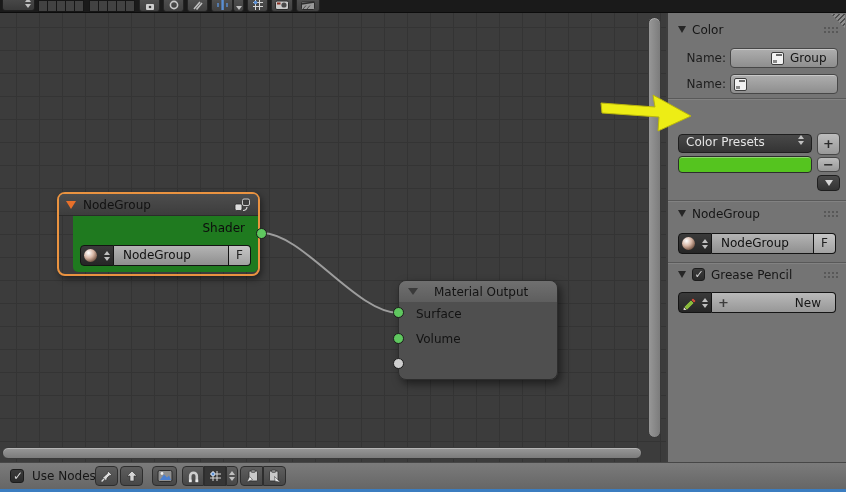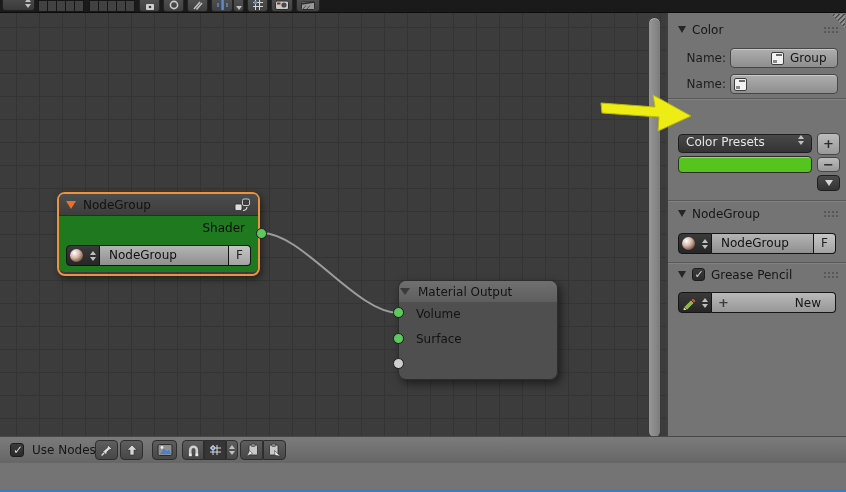--- a/index.html
+++ b/index.html
@@ -52,21 +52,21 @@
   .lit-field { flex:1; background:linear-gradient(#b4b4b4,#8f8f8f); border:1px solid #141414; border-left:none;
                color:#101010; font-size:12px; line-height:19px; padding-left:9px; overflow:hidden; }
   .f-btn { width:22px; background:linear-gradient(#c6c6c6,#a2a2a2); border:1px solid #141414; border-left:none;
            border-radius:0 4px 4px 0; text-align:center; line-height:19px; font-size:12px; color:#222; }
 
   
   .node-mo { position:absolute; left:398px; top:267px; width:160px; height:100px;
              background:rgba(80,80,80,.96); border:1px solid #2d2d2d; border-radius:8px;
              box-shadow:3px 4px 8px rgba(0,0,0,.5); }
   .mo-header { height:21px; background:linear-gradient(#707070,#5e5e5e); border-radius:7px 7px 0 0;
-               display:flex; align-items:center; gap:8px; padding:0 1px; }
+               display:flex; align-items:center; gap:16px; padding:0 9px; }
   .mo-title { font-size:12px; color:#141414; }
   .mo-row { height:25px; line-height:25px; padding-left:17px; font-size:12px; color:#131313; }
 
   .socket { position:absolute; width:11px; height:11px; border-radius:50%; border:1px solid #1c1c1c; }
 
   
   .vthumb { position:absolute; left:648px; top:4px; width:13px; height:421px;
             background:linear-gradient(90deg,#979797,#7c7c7c); border:1px solid #393939; border-radius:7px;
             box-shadow:inset 0 1px 0 rgba(255,255,255,.3); }
   .hthumb { position:absolute; left:2px; top:434px; width:640px; height:12px;
@@ -119,21 +119,21 @@
   .gp-new { flex:1; background:linear-gradient(#b9b9b9,#979797); border:1px solid #141414; border-left:none;
             border-radius:0 4px 4px 0; display:flex; align-items:center; font-size:12px; color:#161616; }
   .gp-new .plus { margin-left:6px; font-size:13px; font-weight:bold; color:#3c3c3c; }
   .gp-new .lbl { flex:1; text-align:right; margin-right:14px; }
   .wide-btn { position:absolute; left:10px; right:10px; top:306px; height:19px;
               background:linear-gradient(#b9b9b9,#979797); border:1px solid #4a4a4a; border-radius:4px;
               text-align:center; line-height:18px; font-size:12px; color:#161616;
               box-shadow:inset 0 1px 0 rgba(255,255,255,.3); }
 
   
-  .footer { position:absolute; left:0; top:436px; width:846px; height:27px;
+  .footer { position:absolute; left:0; top:462px; width:846px; height:27px;
             background:linear-gradient(#7b7b7b,#666666); border-top:1px solid #474747; z-index:3; }
   .footer .chk { position:absolute; left:10px; top:6px; width:14px; height:14px; }
   .footer .chk.on::after { left:2px; top:-1px; font-size:12px; }
   .use-nodes-lbl { position:absolute; left:32px; top:0; line-height:26px; font-size:12px; color:#161616; }
   .fbtn { position:absolute; top:3px; height:20px; background:linear-gradient(#5e5e5e,#474747);
           border:1px solid #2e2e2e; border-radius:4px; display:flex; align-items:center; justify-content:center; }
   .fbtn.pressed { background:#363636; }
 
   .bluebar { position:absolute; left:0; top:489px; width:846px; height:3px; background:#3b7dc0; z-index:7; }
 
@@ -224,21 +224,21 @@
     <div class="node-group">
       <div class="ng-header">
         <span class="tri-down-orange"></span>
         <span class="ng-title">NodeGroup</span>
         <svg class="group-icon" width="17" height="14">
           <rect x="1" y="6" width="7" height="6.5" rx="1.5" fill="#dcdcdc" stroke="#2a2a2a" stroke-width="0.8"></rect>
           <rect x="8.5" y="1" width="7" height="6.5" rx="1.5" fill="#3c3c3c" stroke="#d8d8d8" stroke-width="0.9"></rect>
           <path d="M13 9 A4 4 0 0 1 9 12.5" fill="none" stroke="#d8d8d8" stroke-width="1.2"></path>
         </svg>
       </div>
-      <div class="ng-body" style="background-color: rgb(31, 122, 31);">
+      <div class="ng-body" style="background-color: rgb(31, 122, 31); margin-left: 14px;">
         <div class="shader-label">Shader</div>
         <div class="ng-row">
           <div class="dd-dark">
             <span class="sphere"></span>
             <span class="updown">
                 <i class="u"></i>
                 <i class="d"></i>
               </span>
           </div>
           <div class="lit-field">NodeGroup</div>
@@ -246,22 +246,22 @@
         </div>
       </div>
     </div>
     <div class="socket" style="left: 256px; top: 215px; background-color: rgb(95, 199, 95);"></div>
 
     <div class="node-mo">
       <div class="mo-header">
         <span class="tri-down-dark"></span>
         <span class="mo-title">Material Output</span>
       </div>
+      <div class="mo-row">Surface</div>
       <div class="mo-row">Volume</div>
-      <div class="mo-row">Surface</div>
     </div>
     <div class="socket" style="left: 393px; top: 294px; background-color: rgb(95, 199, 95);"></div>
     <div class="socket" style="left: 393px; top: 320px; background-color: rgb(95, 199, 95);"></div>
     <div class="socket" style="left: 393px; top: 345px; background-color: rgb(207, 207, 207);"></div>
 
     <div class="vthumb"></div>
     <div class="hthumb"></div>
   </div>
 
   <div class="sidebar">

